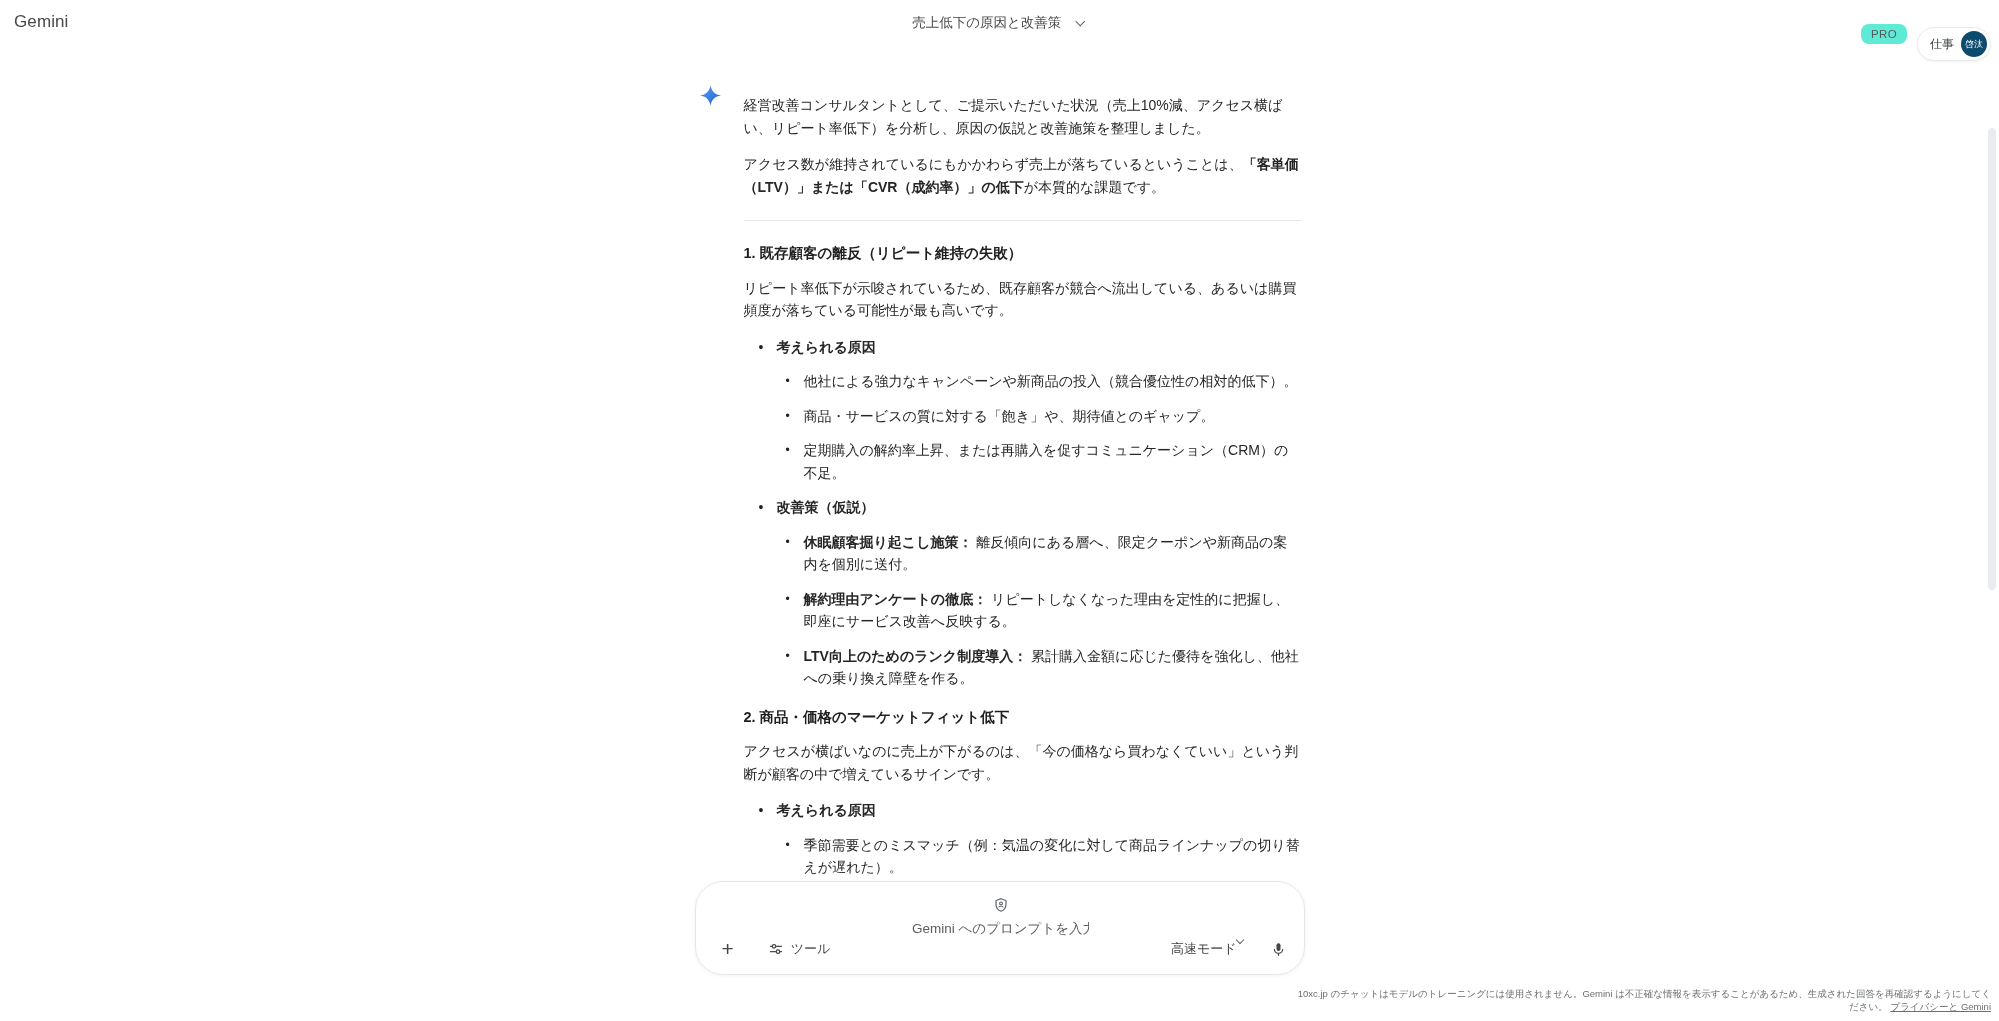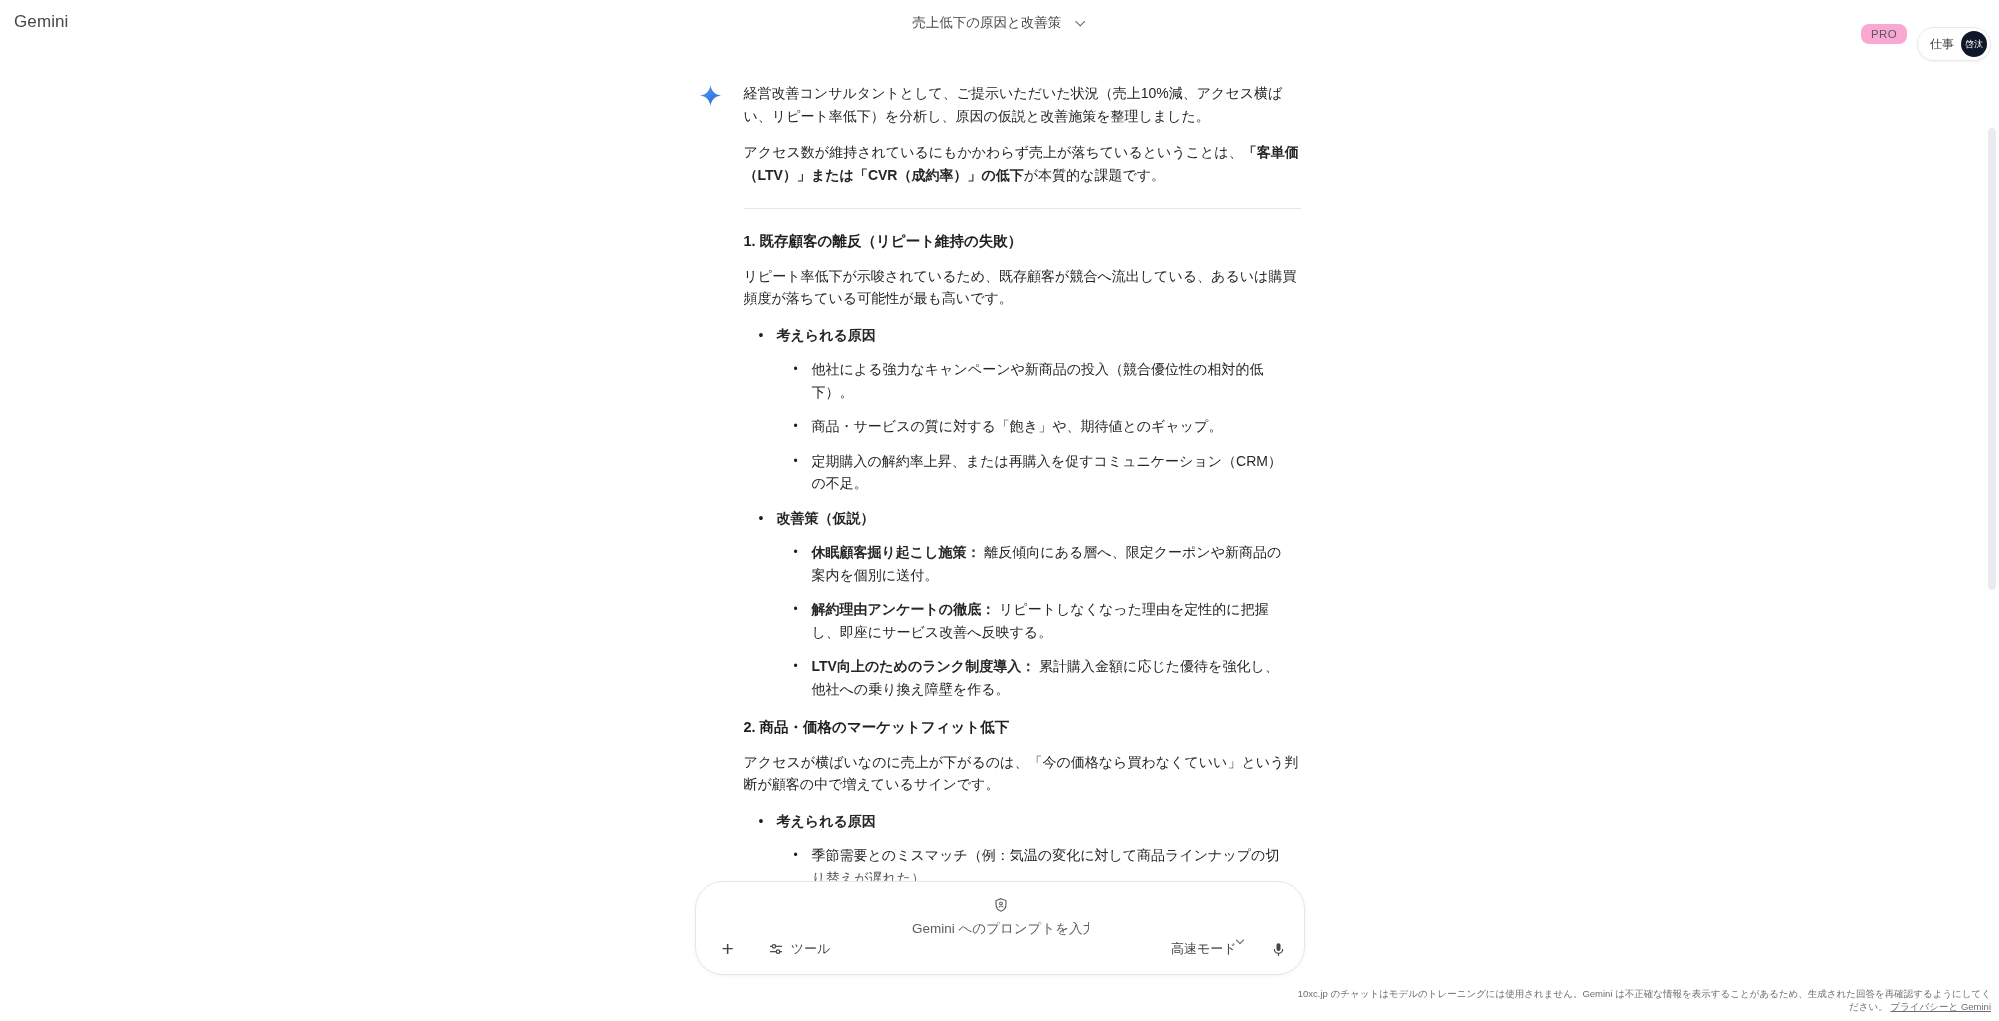--- a/index.html
+++ b/index.html
@@ -8,39 +8,39 @@
 
   
   .header { position:fixed; top:0; left:0; right:0; height:46px; background:#fff; z-index:30; }
   .logo { position:absolute; left:14px; top:12px; font-size:17px; color:#47484a; font-weight:500; letter-spacing:0.1px; }
   .title-wrap { position:absolute; left:50%; top:0; transform:translateX(-51%); height:46px;
     display:flex; align-items:center; gap:15px; cursor:pointer; }
   .title { font-size:13.5px; color:#47484a; }
   .chev { width:7px; height:7px; border-right:1.6px solid #5f6368; border-bottom:1.6px solid #5f6368;
     transform:rotate(45deg); margin-top:-4px; }
   .header-right { position:absolute; right:8px; top:7px; display:flex; align-items:center; gap:10px; }
-  .pro-badge { background:#f9a8d4; color:#575b5f; font-size:11.5px; font-weight:500;
+  .pro-badge { background:#5eead4; color:#575b5f; font-size:11.5px; font-weight:500;
     padding:4px 10px; border-radius:8px; letter-spacing:0.4px; }
   .profile-pill { display:flex; align-items:center; gap:7px; background:#fff; border:1px solid #e8eaed;
     border-radius:20px; padding:3px 3px 3px 12px; box-shadow:0 1px 2px rgba(0,0,0,0.06); cursor:pointer;margin-top:20px; }
   .profile-label { font-size:12px; color:#3c4043; }
-  .avatar { width:26px; height:26px; border-radius:50%; background:#0f172a; color:#fff;
+  .avatar { width:26px; height:26px; border-radius:50%; background:#0c4a6e; color:#fff;
     font-size:9px; display:flex; align-items:center; justify-content:center; letter-spacing:0px; }
 
   
   .content { position:absolute; top:82px; left:50%; width:557px; margin-left:-256px;
     font-size:14px; line-height:22.5px; color:#262626; }
   .sparkle { position:absolute; left:-44px; top:3px; width:21px; height:21px; }
-  .content p { margin:0 0 14px; }
+  .content p { margin:12px 0 14px; }
   .divider { border:none; border-top:1px solid #e6e6e6; margin:22px 0 21px; }
   .sec-heading { font-size:14.5px; font-weight:700; color:#1f1f1f; margin:0 0 12px; }
   ul { list-style:none; margin:2px 0 16px; }
   ul.lv1 > li { position:relative; padding-left:33px; margin:0 0 12px; }
   ul.lv1 > li::before { content:"•"; position:absolute; left:15px; top:0; color:#1f1f1f; }
-  ul.lv2 { margin:12px 8px 0; }
+  ul.lv2 { margin:12px 0 0; }
   ul.lv2 > li { position:relative; padding-left:27px; margin:0 0 12px; }
   ul.lv2 > li::before { content:"•"; position:absolute; left:9px; top:0; font-size:12px; color:#1f1f1f; }
   .b { font-weight:700; }
   .fading { opacity:0.5; }
 
   
   .scroll-thumb { position:fixed; right:3px; top:128px; width:8px; height:462px;
     background:#e9ebee; border-radius:4px; }
 
   

